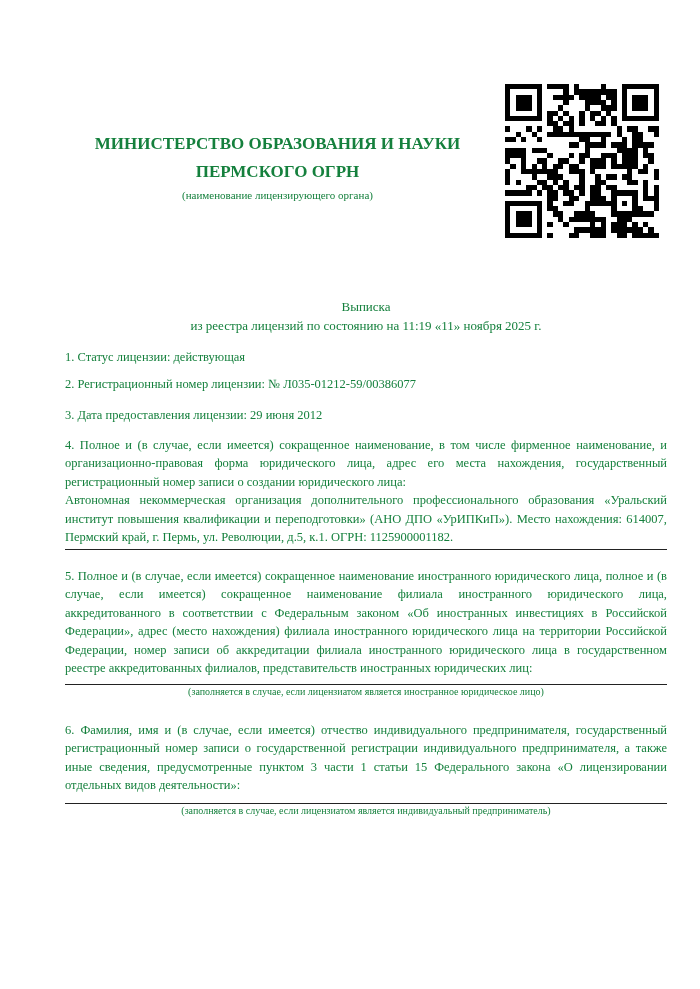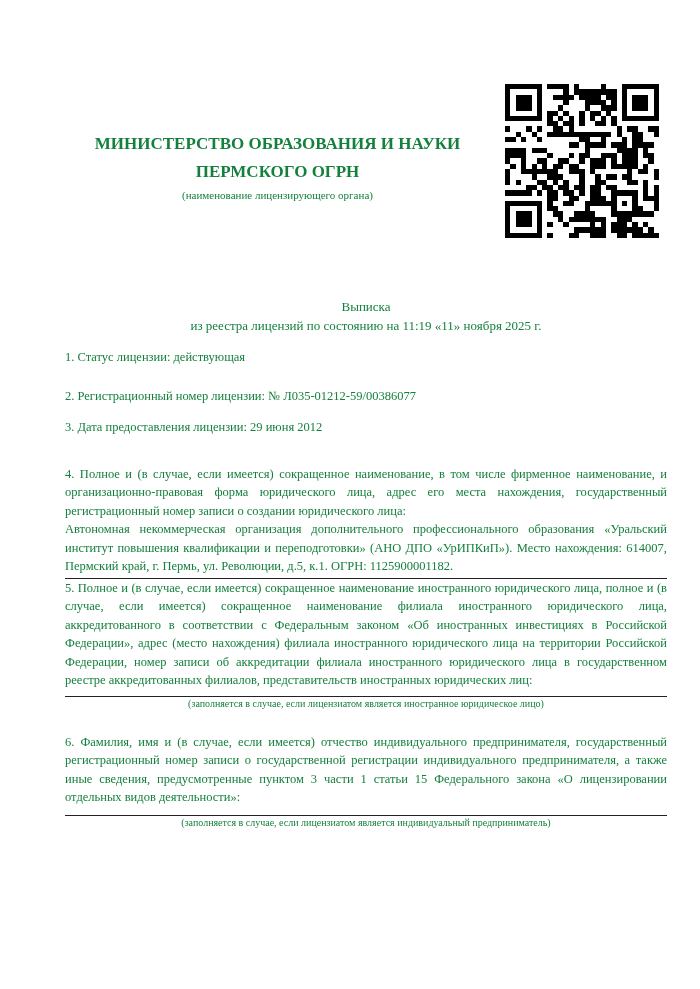--- a/index.html
+++ b/index.html
@@ -67,24 +67,24 @@
   .item-text { text-align: justify; }
   .small-caption {
     font-size: 10px;
     line-height: 13px;
     text-align: center;
   }
   .rule { border-top: 1.4px solid #222222; height: 0; }
   .gap-s { height: 6px; }
   .gap-m { height: 8px; }
 
-  .mt-item2 { margin-top: 20px; }
+  .mt-item2 { margin-top: 8px; }
   .mt-item3 { margin-top: 13px; }
-  .mt-item4 { margin-top: 28px; }
-  .mt-item5 { }
+  .mt-item4 { margin-top: 11px; }
+  .mt-item5 { margin-top: 17px; }
   .mt-item6 { margin-top: 23px; }
   .mt-item7 { margin-top: 21px; }
   .rule-tight { margin-top: 2px; }
 
   .page-number {
     position: absolute;
     top: 925px;
     left: 0;
     width: 700px;
     text-align: center;

